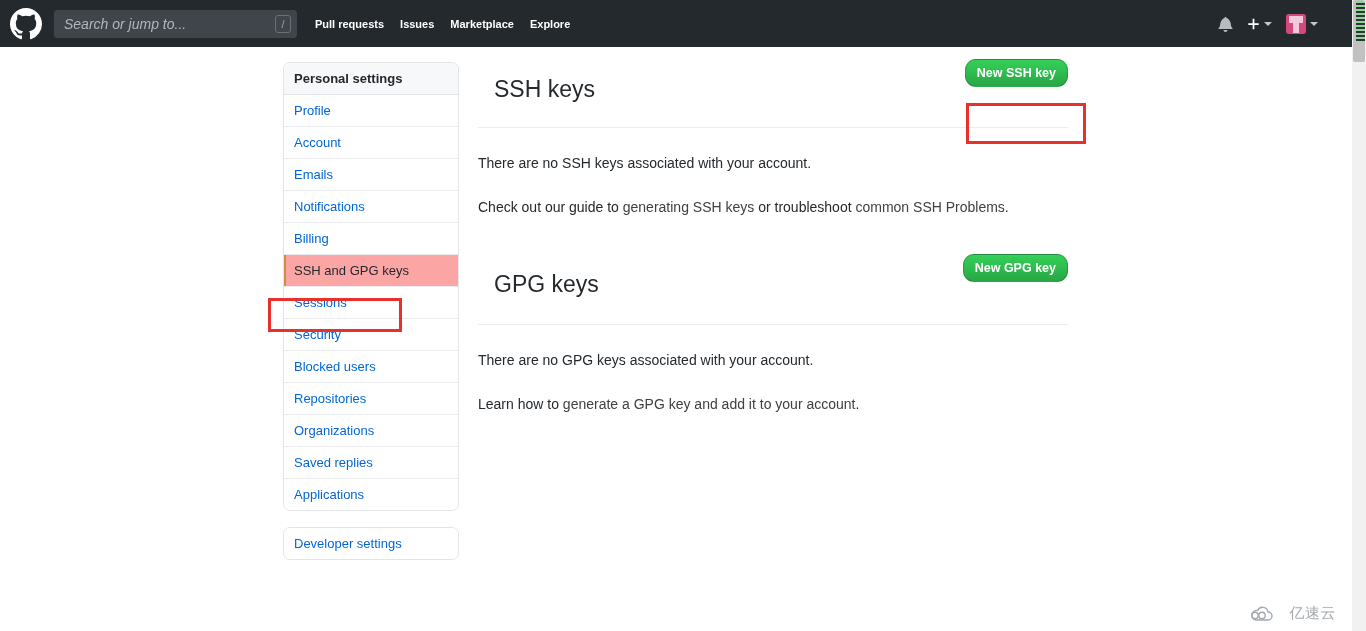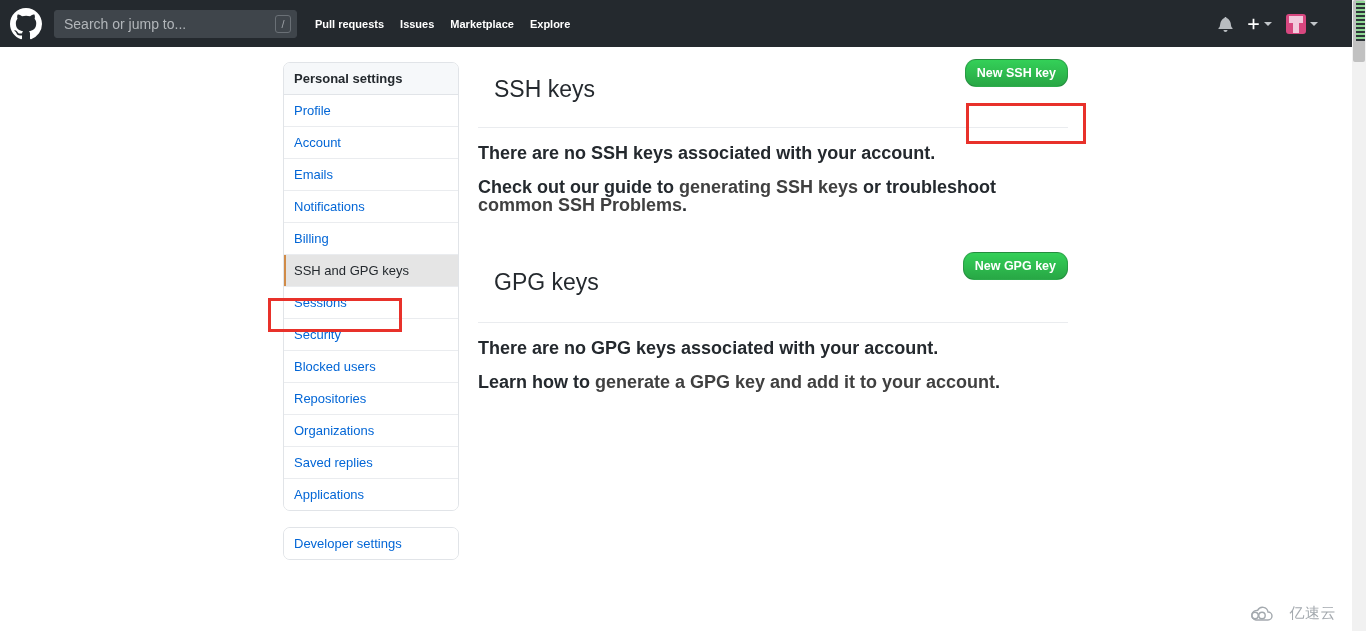--- a/index.html
+++ b/index.html
@@ -42,20 +42,21 @@
   .search-input {
     width: 100%; height: 28px;
     background: #3f454b;
     border: 1px solid #3f454b;
     border-radius: 3px;
     color: #c9ccd0;
     font-size: 14px;
     font-family: "Liberation Sans", sans-serif;
     padding: 0 28px 0 9px;
     outline: none;
+    font-style: italic;
   }
   .search-input::placeholder { color: #b2b6ba; opacity: 1; }
   .slash-badge {
     position: absolute;
     right: 6px; top: 5px;
     width: 16px; height: 18px;
     border: 1px solid #6a7076;
     border-radius: 3px;
     color: #9ca0a5;
     font-size: 11px;
@@ -151,21 +152,21 @@
     padding: 8px 10px;
     border-bottom: 1px solid #eaecef;
     line-height: 15px;
     background: #ffffff;
     position: relative;
   }
   .menu-item:last-child { border-bottom: none; }
   .menu-item.selected {
     color: #24292e;
     font-weight: normal;
-    background: #e5e5e5;
+    background: #fca5a5;
   }
   .menu-item.selected::before {
     content: "";
     position: absolute;
     left: 0; top: 0; bottom: 0;
     width: 2px;
     background: #d08b48;
   }
   .menu-box.second { margin-top: 16px; }
 
@@ -207,25 +208,24 @@
     color: #ffffff;
     font-size: 12.5px;
     font-weight: bold;
     padding: 5px 11px;
     line-height: 16px;
     text-decoration: none;
     white-space: nowrap;
     cursor: pointer;
   }
   .body-line {
-    font-size: 18px;
+    font-size: 14px;
     color: #24292e;
     line-height: 18px;
-    margin: 16px 0 0 0;
-    font-weight: bold;
+    margin: 26px 0 0 0;
   }
   .body-line a { color: #404040; text-decoration: none; }
   .section.gpg { margin-top: 38px; }
   .section.gpg .section-head { padding-bottom: 10px; }
 
   
   #watermark {
     position: absolute;
     right: 16px; bottom: 8px;
     display: flex;

